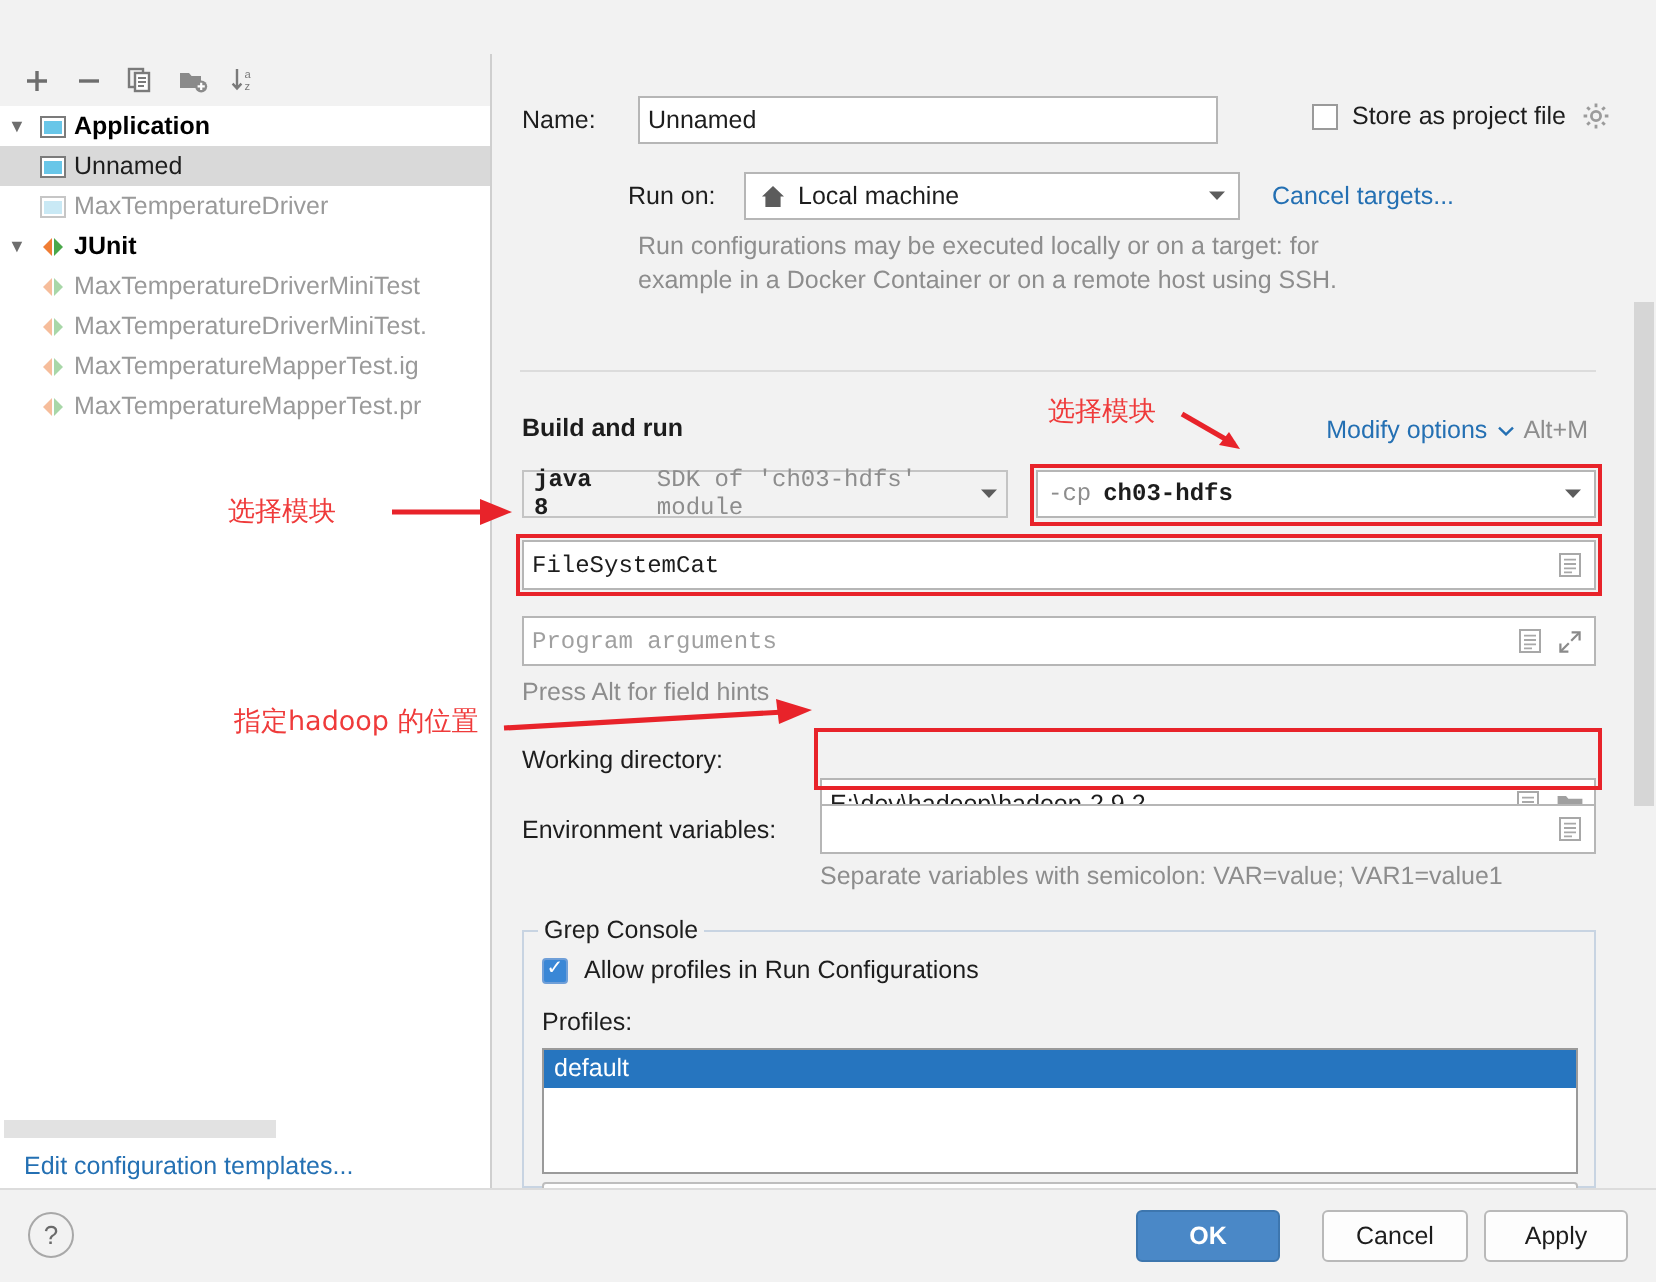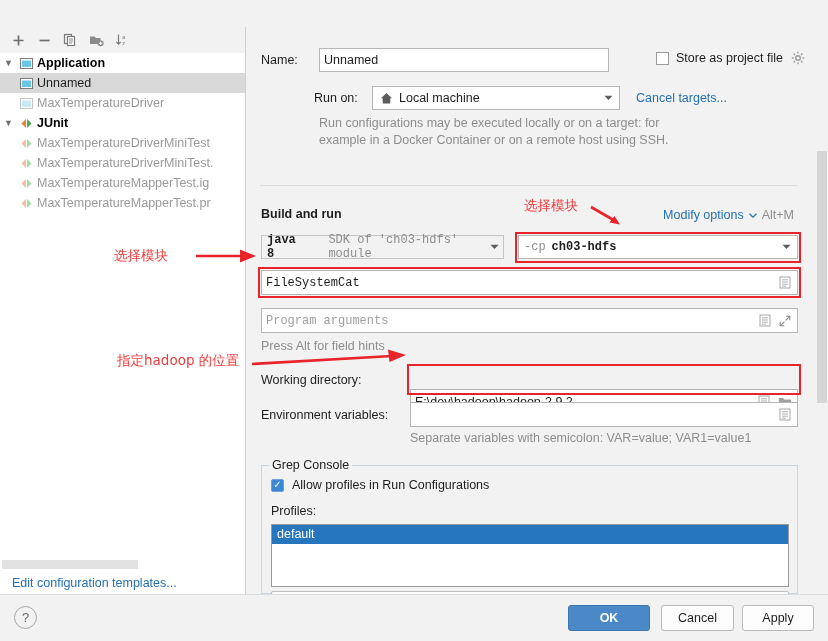--- a/index.html
+++ b/index.html
@@ -581,18 +581,18 @@
   </svg>
 
   <div class="annot" style="position:absolute; left:117px; top:352px;">指定hadoop 的位置</div>
   <svg style="position:absolute; left:250px; top:348px;" width="160" height="26">
     <path d="M2 16 L142 8" stroke="#e8232a" stroke-width="2.6" fill="none"></path>
     <path d="M156 7 L138 1.5 L139.5 14 Z" fill="#e8232a"></path>
   </svg>
 
   <div class="bottombar">
     <div class="help-circle">?</div>
-    <div class="dlg-btn primary" style="left:568px; width:82px;">OK</div>
+    <div class="dlg-btn primary" style="left:568px; width:72px;">OK</div>
     <div class="dlg-btn" style="left:661px; width:73px;">Cancel</div>
     <div class="dlg-btn" style="left:742px; width:72px;">Apply</div>
   </div>
 
 </div>
 
 </body></html>

